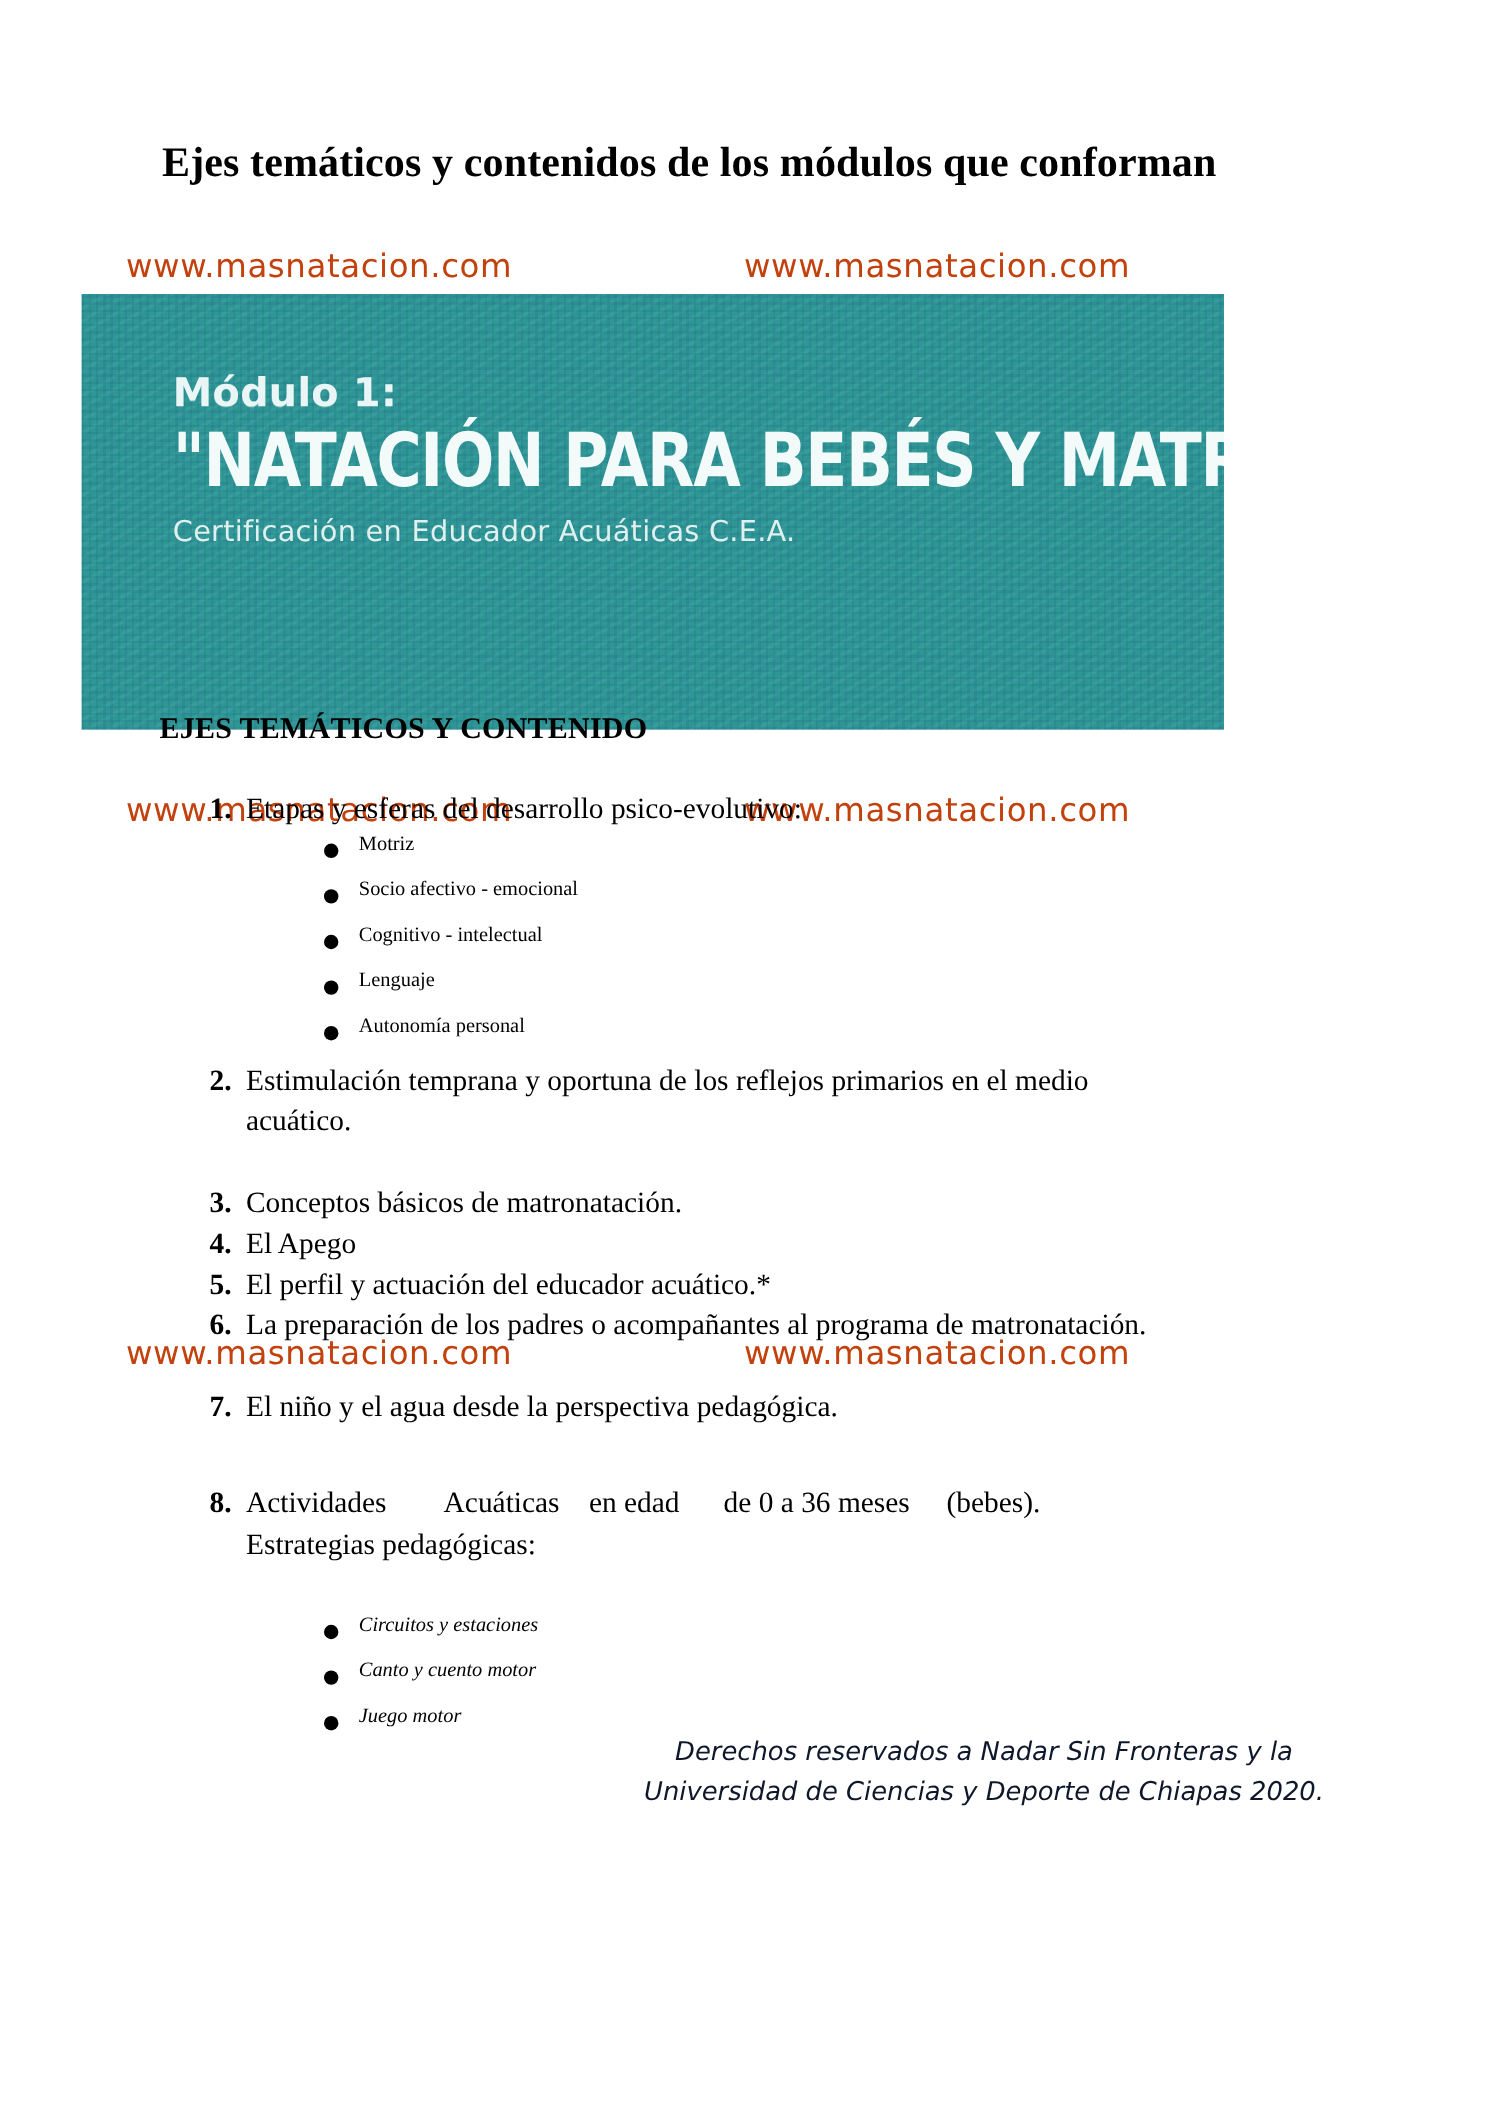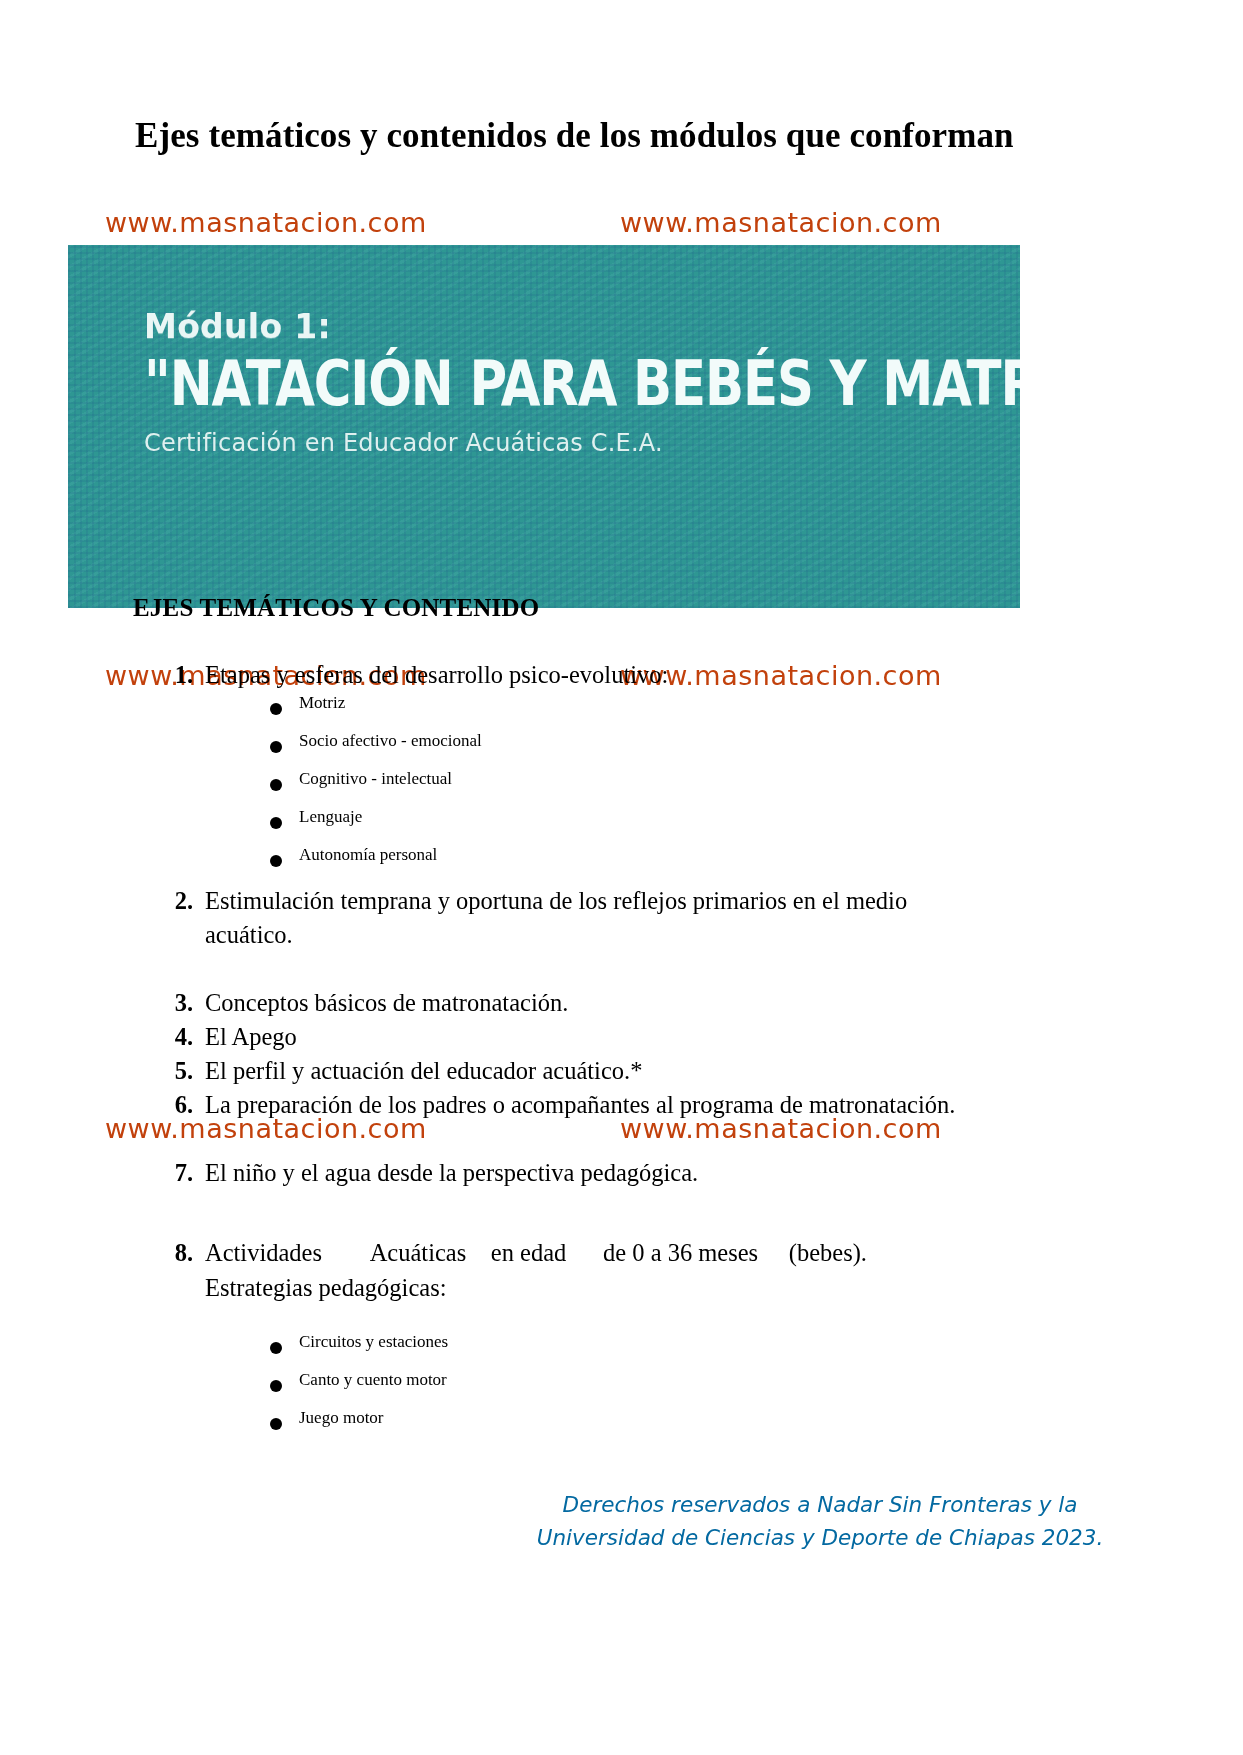--- a/index.html
+++ b/index.html
@@ -195,24 +195,23 @@
   
   .footer {
     position: absolute;
     left: 520px;
     top: 1444px;
     width: 600px;
     font-family: "DejaVu Sans", sans-serif;
     font-style: italic;
     font-size: 21.5px;
     line-height: 1.55;
-    color: #0369a1;
+    color: #0f172a;
     text-align: center;
     z-index: 4;
-    margin-top: 44px;
   }
   .footer span { display: block; }
 </style>
 </head>
 <body>
 
 <div class="page">
 
   <div class="wm-layer">
     <div class="wm" style="left:105px; top:207px;">www.masnatacion.com</div>
@@ -285,30 +284,30 @@
         </li>
 
         <li class="spacer-gap"></li>
 
         <li>
           <span class="num">8.</span>
           <span class="txt">
             <span class="item8-line">Actividades        Acuáticas    en edad      de 0 a 36 meses     (bebes).</span><br>
             <span>Estrategias pedagógicas:</span>
           </span>
-          <ul class="bullets" style="margin-top:28px;">
+          <ul class="bullets" style="margin-top:40px;font-style:italic;">
             <li>Circuitos y estaciones</li>
             <li>Canto y cuento motor</li>
             <li>Juego motor</li>
           </ul>
         </li>
 
       </ol>
     </div>
 
   </div>
 
   <div class="footer">
     <span>Derechos reservados a Nadar Sin Fronteras y la</span>
-    <span>Universidad de Ciencias y Deporte de Chiapas 2023.</span>
+    <span>Universidad de Ciencias y Deporte de Chiapas 2020.</span>
   </div>
 
 </div>
 
 </body></html>

